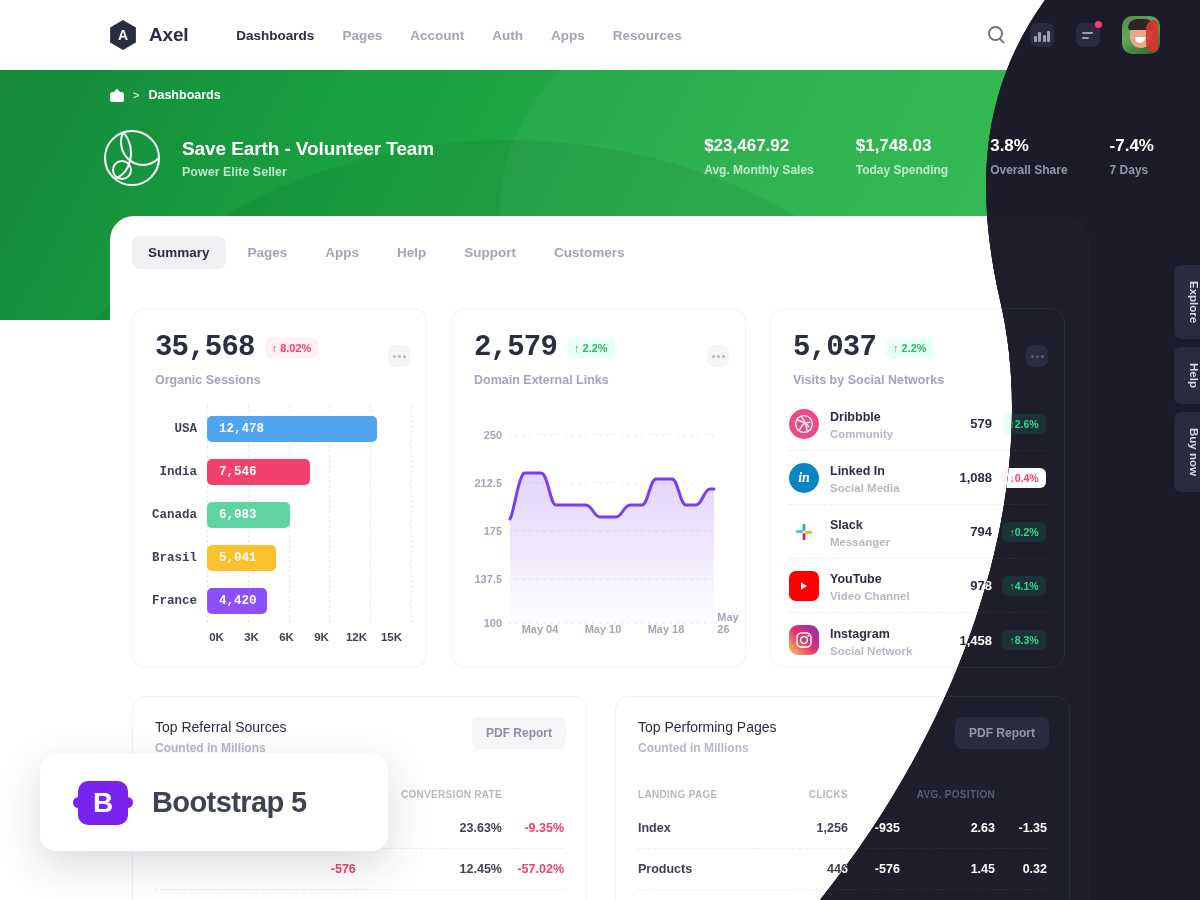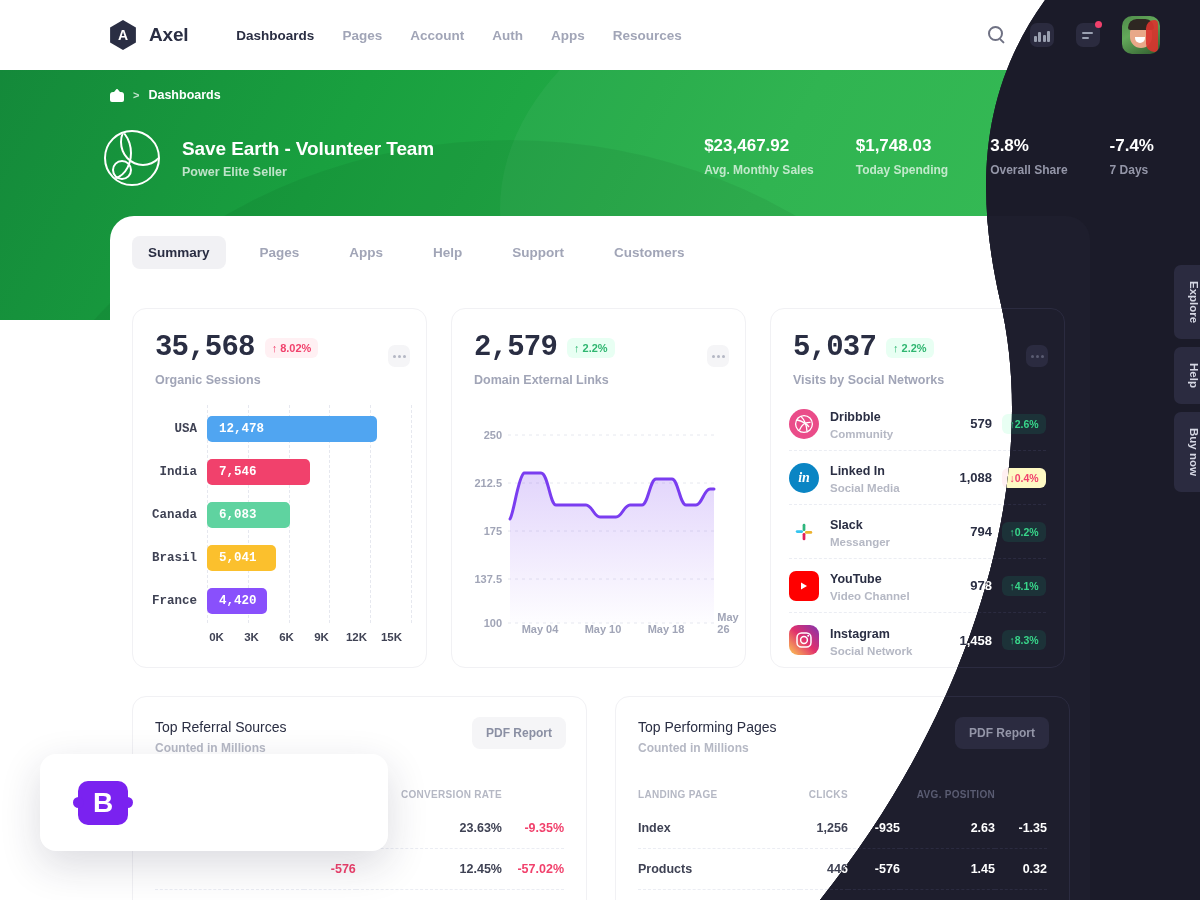--- a/index.html
+++ b/index.html
@@ -74,21 +74,21 @@
   .hero-stats { position:absolute; right:46px; top:66px; display:flex; gap:42px; }
   .stat { text-align:left; }
   .stat-val { font-size:17px; font-weight:bold; color:#ffffff; white-space:nowrap; }
   .stat-lbl { font-size:12px; font-weight:600; color:rgba(255,255,255,.70); margin-top:7px; white-space:nowrap; }
 
   
   .content-card {
     position:absolute; left:110px; top:216px; width:980px; height:760px;
     background:#ffffff; border-radius:24px;
   }
-  .tabs { position:absolute; left:22px; top:20px; display:flex; align-items:center; gap:18px; }
+  .tabs { position:absolute; left:22px; top:20px; display:flex; align-items:center; gap:6px; }
   .tab { font-size:13.5px; font-weight:600; color:#a1a5b7; padding:9px 16px; border-radius:8px; cursor:pointer; white-space:nowrap; }
   .tab.active { background:#f1f1f4; color:#2a2e43; font-weight:bold; }
 
   .cards-row { position:absolute; left:22px; top:92px; display:flex; gap:24px; }
   .mini-card { width:295px; height:360px; background:#fff; border:1px solid #f1f1f4; border-radius:14px; position:relative; padding:22px 22px 0 22px; }
   .kpi-row { display:flex; align-items:center; gap:10px; }
   .kpi-num { font-size:29px; font-weight:bold; color:#2a2e43; letter-spacing:-0.8px;font-family:Liberation Mono, monospace; }
   .badge { font-size:11px; font-weight:bold; padding:4px 7px; border-radius:6px; white-space:nowrap; }
   .badge.up { background:#e8fff3; color:#2fb670; }
   .badge.down { background:#fff0f3; color:#f1416c; }
@@ -170,21 +170,21 @@
   #dark-layer .badge.down { background:#3a2434; color:#f1416c; }
   #dark-layer .bar-lbl { color:#cdcfe0; }
   #dark-layer .gridlines i { border-left-color:#2e2e45; }
   #dark-layer .axis-x span { color:#cdcfe0; }
   #dark-layer .y-lab, #dark-layer .x-lab { color:#6d6f80; }
   #dark-layer .soc-row { border-bottom-color:#2b2b40; }
   #dark-layer .soc-name { color:#ffffff; }
   #dark-layer .soc-sub { color:#5a5c72; }
   #dark-layer .soc-val { color:#ffffff; }
   #dark-layer .soc-badge.up { background:#1c3238; color:#38d68a; }
-  #dark-layer .soc-badge.down { background:#fef9c3; color:#f1416c; }
+  #dark-layer .soc-badge.down { background:#ffffff; color:#f1416c; }
   #dark-layer .tbl-card { background:#1e1e2d; border-color:#2b2b40; }
   #dark-layer .tbl-title { color:#ffffff; }
   #dark-layer .tbl-sub { color:#5a5c72; }
   #dark-layer .pdf-btn { background:#2b2b40; color:#9496a8; }
   #dark-layer th { color:#5a5c72; }
   #dark-layer td { color:#ffffff; border-top-color:#2b2b40; }
   #dark-layer .area-fill { fill:url(#gradDark); }
   #dark-layer .hero-stats .stat-val { color:#ffffff; }
   #dark-layer .hero-stats .stat-lbl { color:#9496a8; }
   #dark-layer .hero { background:#1b1b29; }
@@ -943,15 +943,16 @@
   <div class="side-tabs">
     <div class="side-tab">Explore</div>
     <div class="side-tab">Help</div>
     <div class="side-tab">Buy now</div>
   </div>
 
   <div class="bs-card">
     <div class="bs-logo">
       <span class="bs-b">B</span>
     </div>
+    <div class="bs-text">Bootstrap 5</div>
   </div>
 
 </div>
 
 </body></html>

